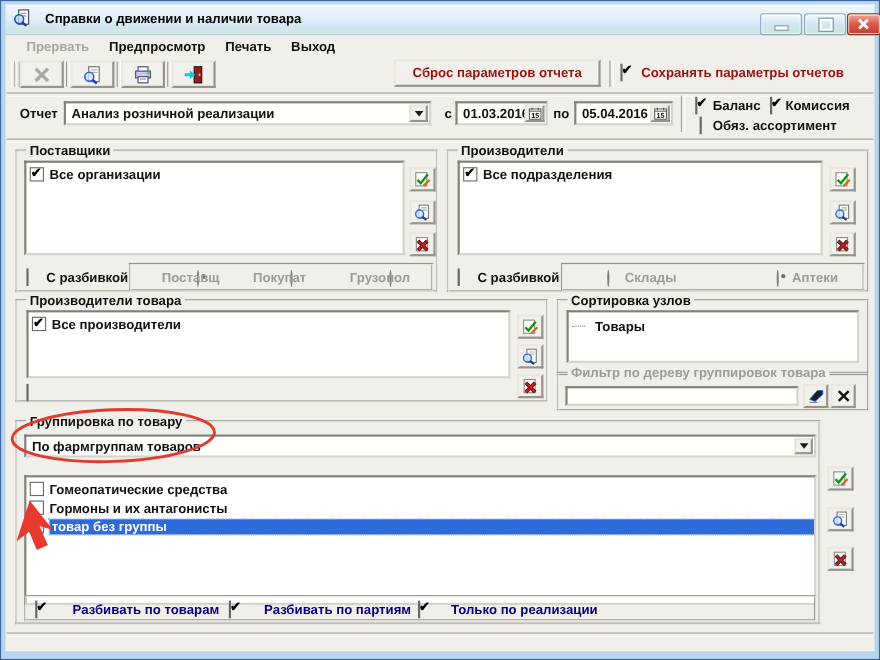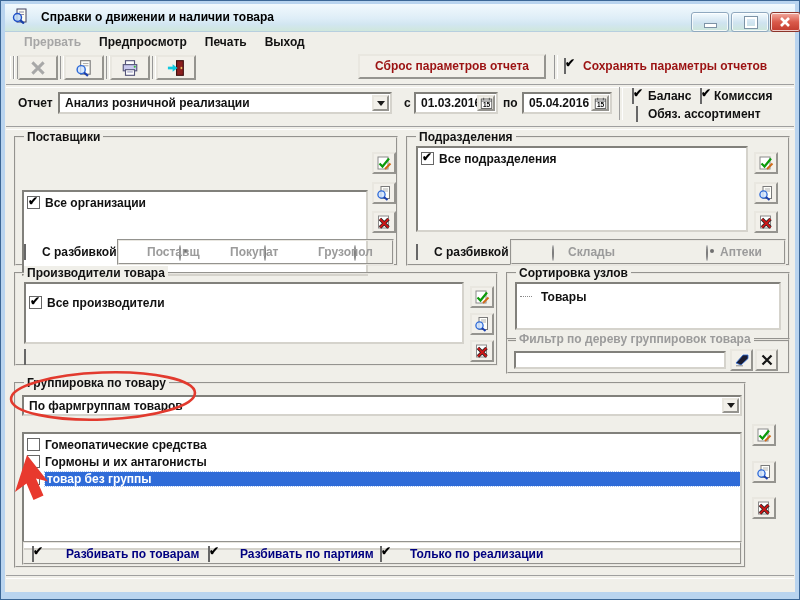--- a/index.html
+++ b/index.html
@@ -229,21 +229,21 @@
 <span class="cbi on abs" style="left:696px;top:89px;"></span>
 <span class="flabel" style="left:714px;top:89px;">Комиссия</span>
 <span class="cbi abs" style="left:630px;top:107px;"></span>
 <span class="flabel" style="left:648px;top:107px;">Обяз. ассортимент</span>
 
 <div class="hsep" style="top:126px;"></div>
 
 
 <div class="group" style="left:14px;top:136px;width:384px;height:130px;">
   <span class="legend">Поставщики</span>
-  <div class="listbox" style="left:6px;top:8px;width:346px;height:86px;margin-top:44px;">
+  <div class="listbox" style="left:6px;top:8px;width:346px;height:86px;">
     <div class="lrow" style="padding-top:2px;">
       <span class="cbi on"></span>
       <span class="rlabel">Все организации</span>
     </div>
   </div>
   <div class="sidebtn" style="left:356px;top:14px;">
     <svg class="ic" width="16" height="16" viewBox="0 0 16 16">
         <use href="#i-checkedit"></use>
       </svg>
   </div>
@@ -264,21 +264,21 @@
     <span class="flabel dis-t" style="left:28px;top:4px;">Поставщ</span>
     <span class="rad abs" style="left:95px;top:5px;"></span>
     <span class="flabel dis-t" style="left:111px;top:4px;">Покупат</span>
     <span class="rad abs" style="left:183px;top:5px;"></span>
     <span class="flabel dis-t" style="left:199px;top:4px;">Грузопол</span>
   </div>
 </div>
 
 
 <div class="group" style="left:406px;top:136px;width:384px;height:130px;">
-  <span class="legend">Подразделения</span>
+  <span class="legend">Производители</span>
   <div class="listbox" style="left:8px;top:8px;width:332px;height:86px;">
     <div class="lrow" style="padding-top:2px;">
       <span class="cbi on"></span>
       <span class="rlabel">Все подразделения</span>
     </div>
   </div>
   <div class="sidebtn" style="left:346px;top:14px;">
     <svg class="ic" width="16" height="16" viewBox="0 0 16 16">
         <use href="#i-checkedit"></use>
       </svg>
@@ -300,21 +300,21 @@
     <span class="flabel dis-t" style="left:56px;top:4px;">Склады</span>
     <span class="rad on abs" style="left:192px;top:5px;"></span>
     <span class="flabel dis-t" style="left:208px;top:4px;">Аптеки</span>
   </div>
 </div>
 
 
 <div class="group" style="left:14px;top:272px;width:484px;height:94px;">
   <span class="legend">Производители товара</span>
   <div class="listbox" style="left:8px;top:8px;width:440px;height:62px;">
-    <div class="lrow" style="padding-top:10px;">
+    <div class="lrow" style="padding-top:2px;">
       <span class="cbi on"></span>
       <span class="rlabel">Все производители</span>
     </div>
   </div>
   <div class="sidebtn" style="left:454px;top:12px;">
     <svg class="ic" width="16" height="16" viewBox="0 0 16 16">
         <use href="#i-checkedit"></use>
       </svg>
   </div>
   <div class="sidebtn" style="left:454px;top:39px;">

